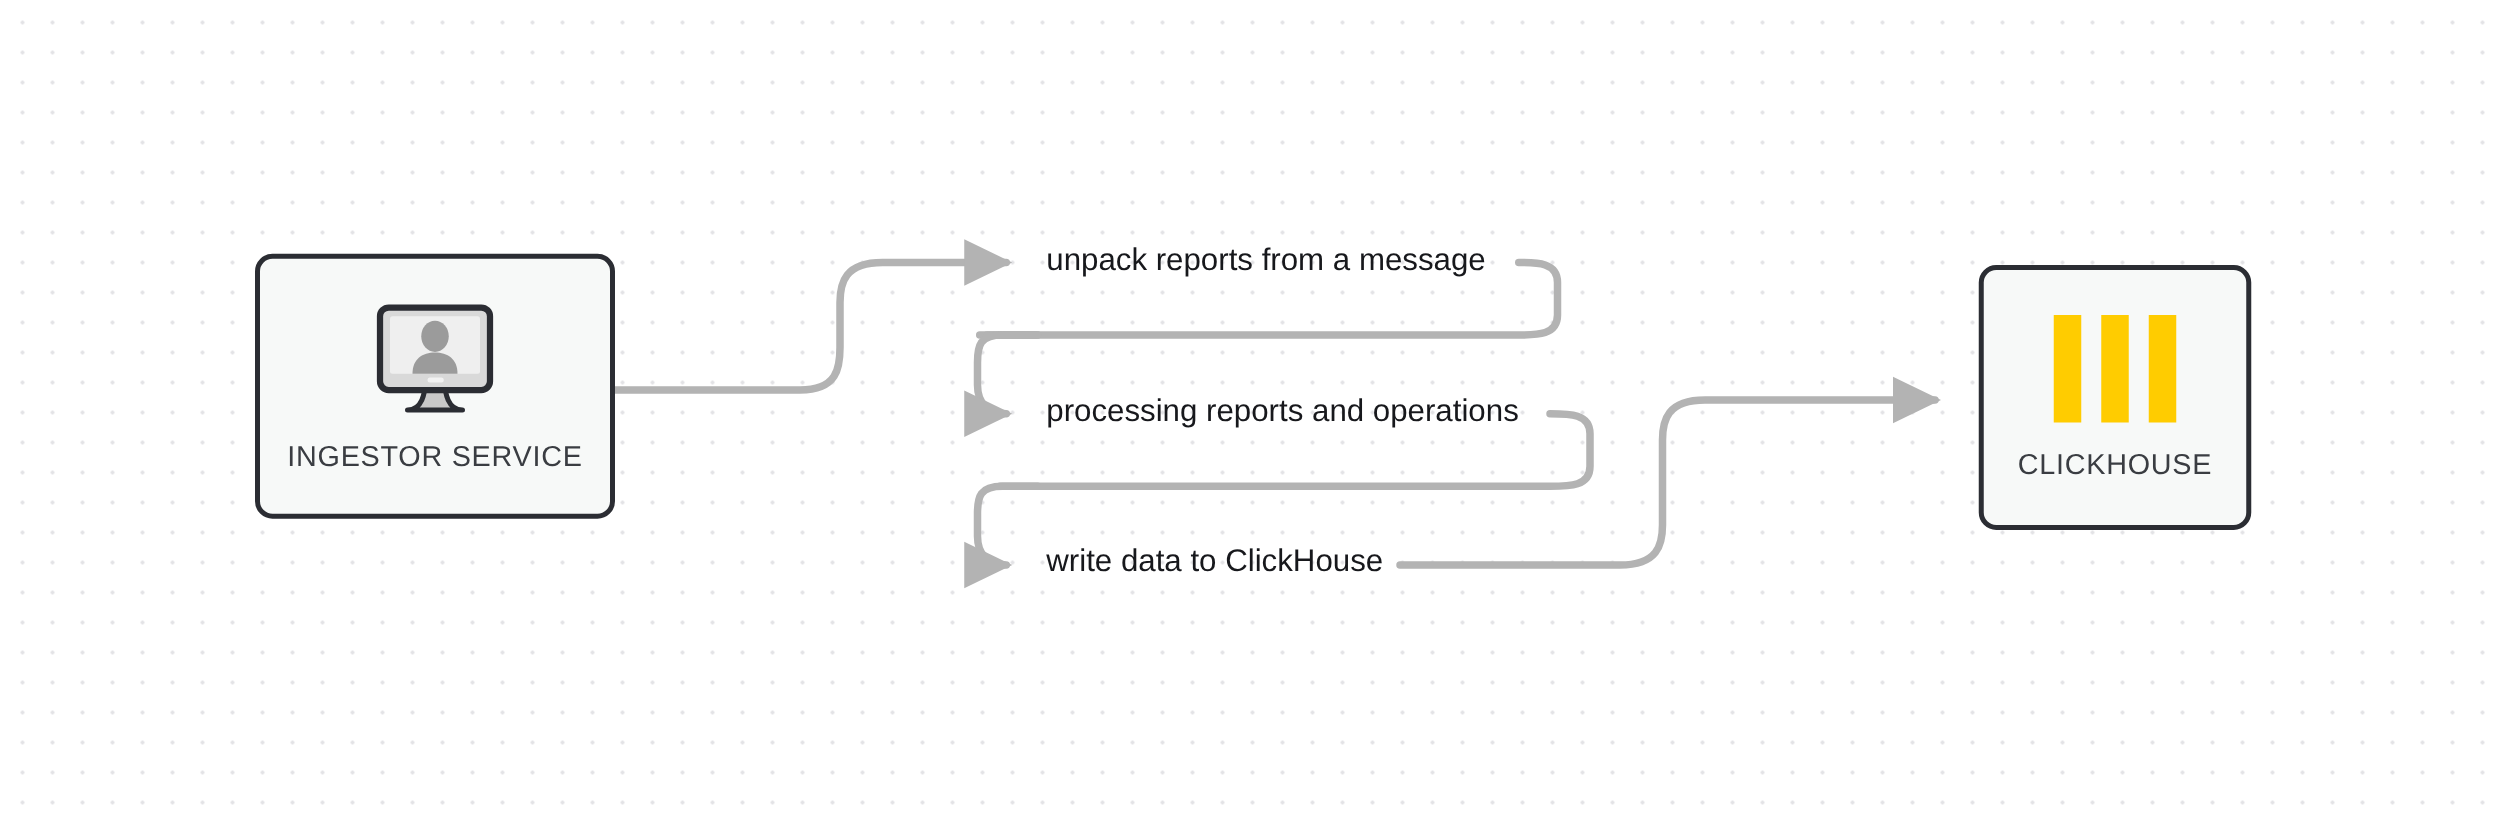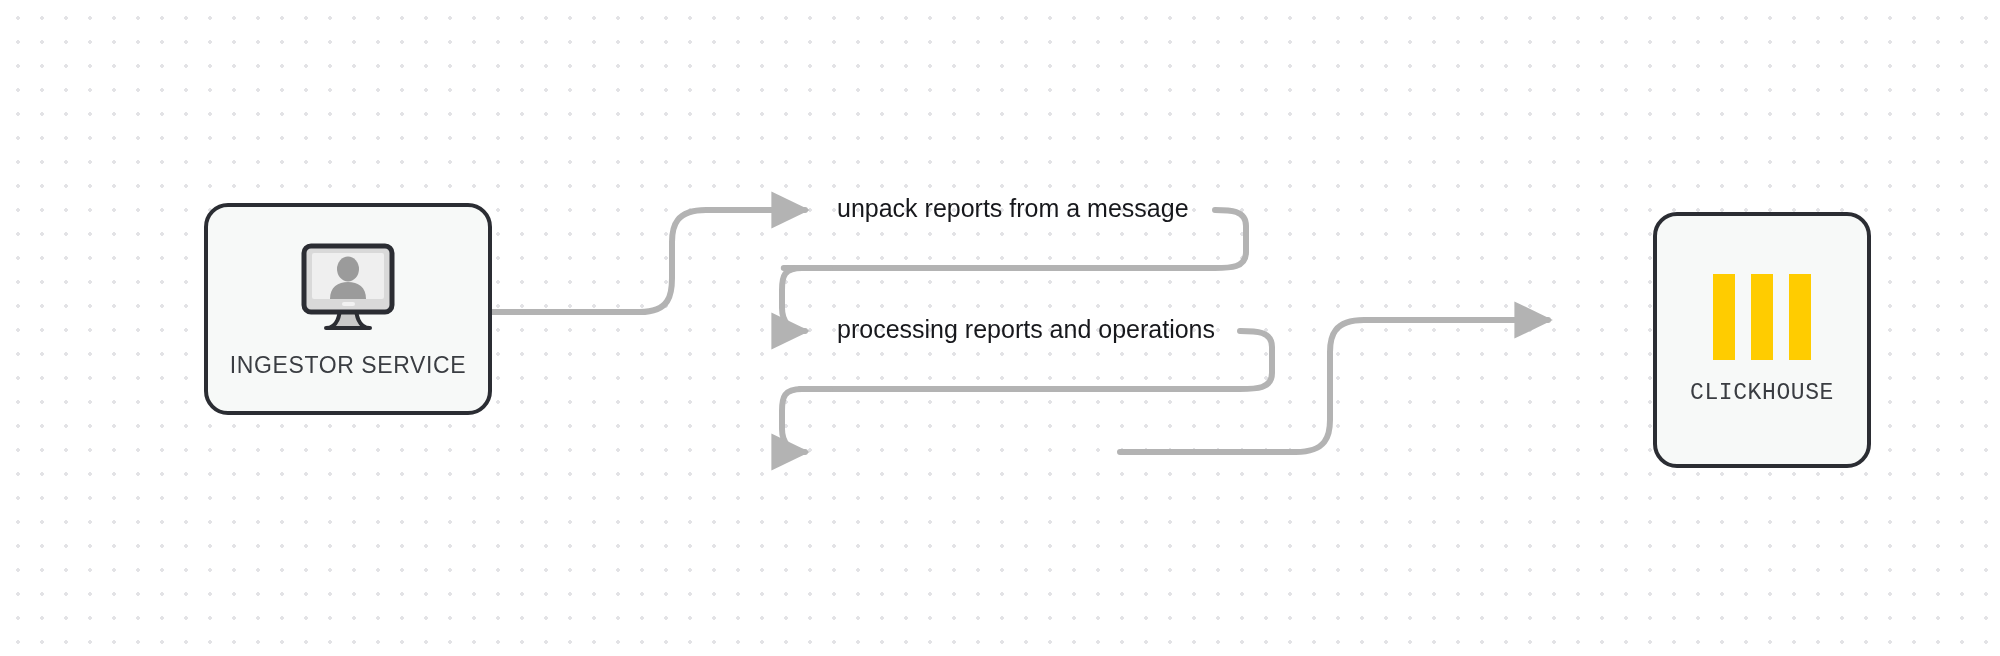--- a/index.html
+++ b/index.html
@@ -27,21 +27,21 @@
     width: 2000px;
     height: 656px;
   }
 
   
   .node {
     position: absolute;
     box-sizing: border-box;
     background: #f7f9f8;
     border: 4px solid #2b2d33;
-    border-radius: 24px;
+    border-radius: 14px;
     display: flex;
     flex-direction: column;
     align-items: center;
     justify-content: center;
   }
   .node-label {
     font-size: 23px;
     letter-spacing: 0.6px;
     color: #3a3d42;
     white-space: nowrap;
@@ -49,25 +49,24 @@
 
   #node-ingestor {
     left: 204px;
     top: 203px;
     width: 288px;
     height: 212px;
   }
   #node-ingestor .node-label { margin-top: 16px; }
 
   #node-clickhouse {
-    left: 1653px;
+    left: 1583px;
     top: 212px;
     width: 218px;
-    height: 256px;
-    font-family: Liberation Mono, monospace;
+    height: 212px;
   }
   #node-clickhouse .node-label { margin-top: 20px; }
 
   
   .monitor-icon { display: block; }
 
   
   .ch-icon {
     display: flex;
     gap: 16px;
@@ -186,14 +185,15 @@
       <span class="ch-bar"></span>
       <span class="ch-bar"></span>
     </span>
     <span class="node-label">CLICKHOUSE</span>
   </div>
 
   <div class="edge-label" id="label-2">processing reports and operations</div>
 
   <div class="edge-label" id="label-1">unpack reports from a message</div>
 
+  <div class="edge-label" id="label-3">write data to ClickHouse</div>
 
 </div>
 
 </body></html>

